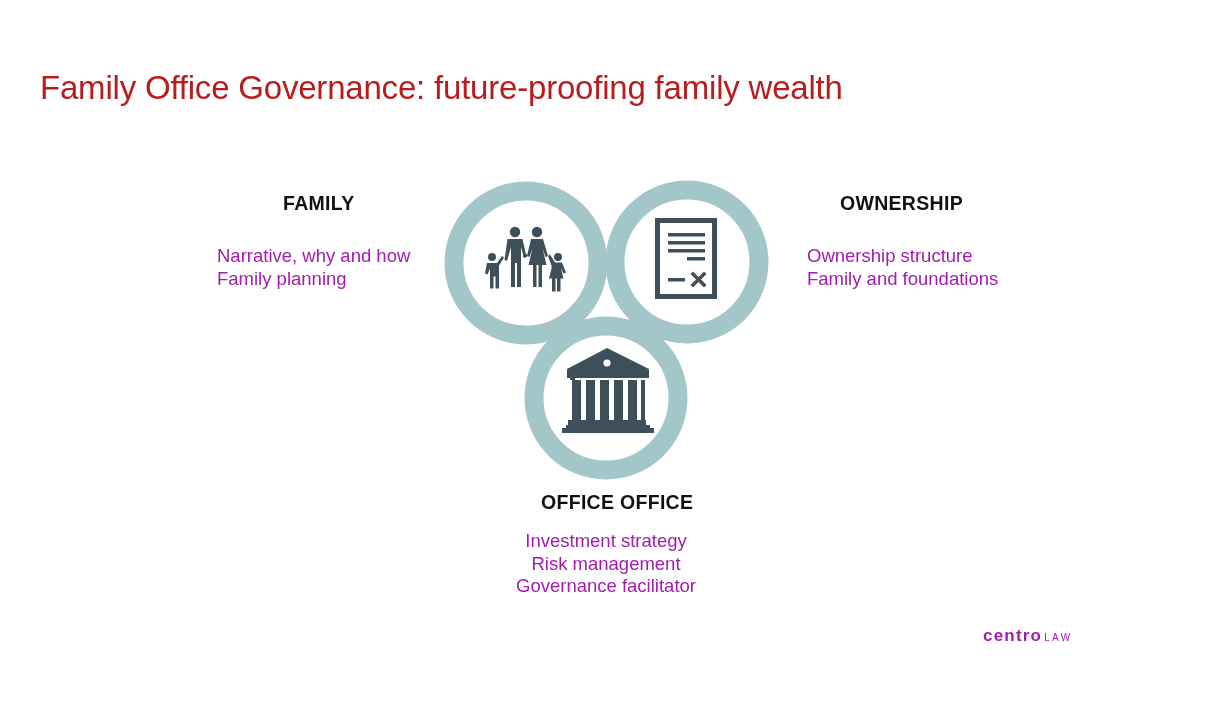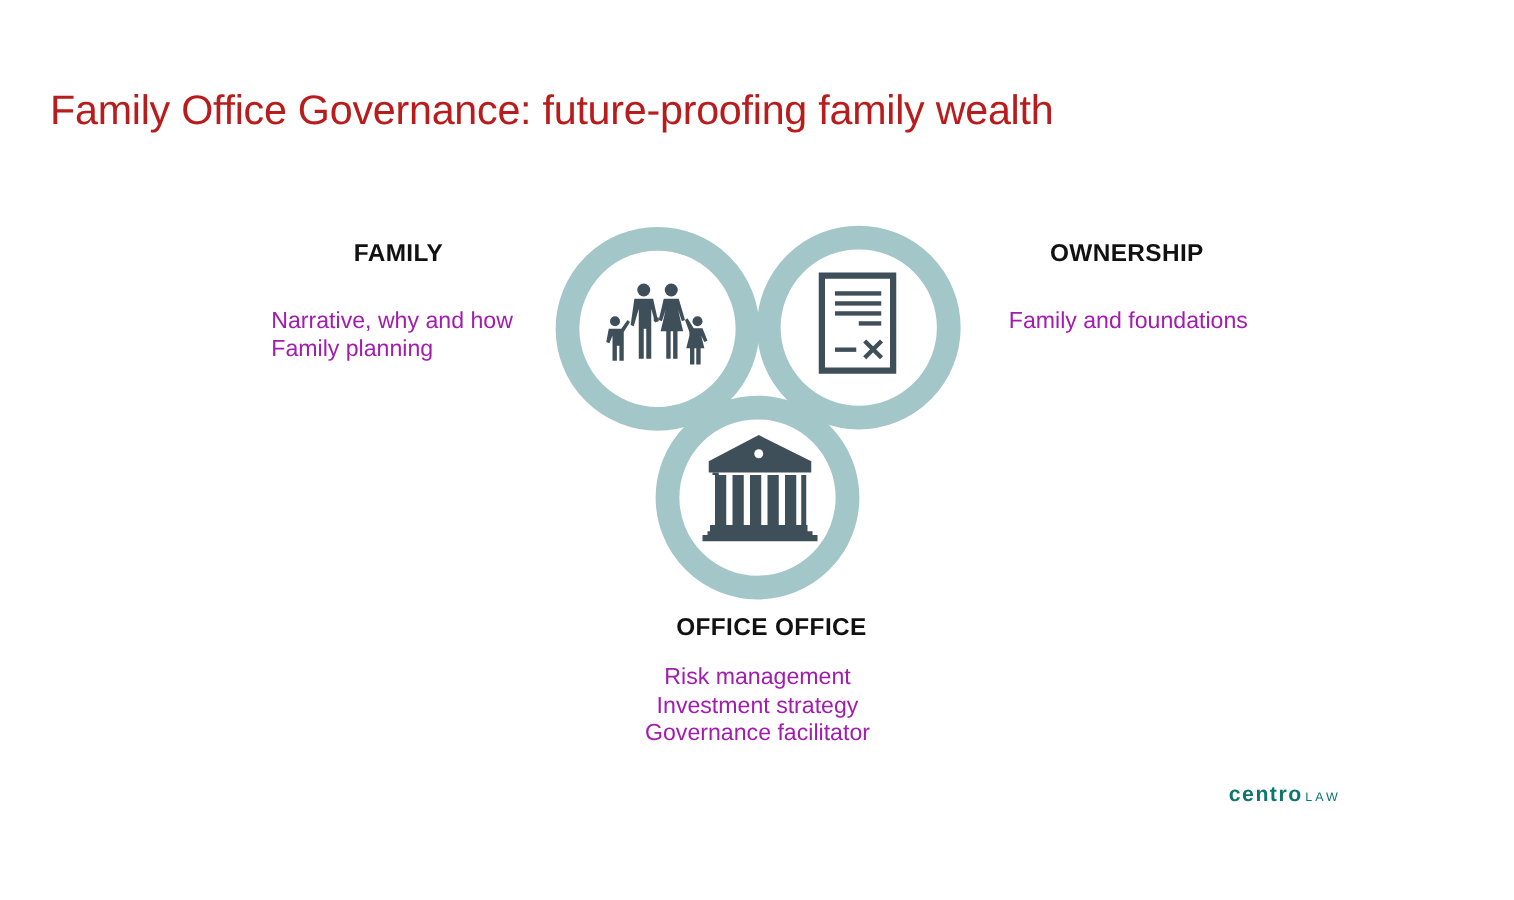--- a/index.html
+++ b/index.html
@@ -58,21 +58,21 @@
     top: 0;
     width: 1211px;
     height: 720px;
   }
 
   .logo {
     position: absolute;
     left: 983px;
     top: 626px;
     white-space: nowrap;
-    color: #0f766e;
+    color: #a21caf;
   }
   .logo .brand {
     font-size: 17px;
     font-weight: 700;
     letter-spacing: 1.2px;
   }
   .logo .suffix {
     font-size: 10px;
     letter-spacing: 2.4px;
     margin-left: 2px;
@@ -141,25 +141,26 @@
 </svg>
 
 <div class="heading" id="h-family">FAMILY</div>
 <div class="items" id="i-family">
   <span class="item">Narrative, why and how</span>
   <span class="item">Family planning</span>
 </div>
 
 <div class="heading" id="h-ownership">OWNERSHIP</div>
 <div class="items" id="i-ownership">
+  <span class="item">Ownership structure</span>
   <span class="item">Family and foundations</span>
 </div>
 
 <div class="heading" id="h-office">OFFICE OFFICE</div>
 <div class="items center" id="i-office">
+  <span class="item">Investment strategy</span>
   <span class="item">Risk management</span>
-  <span class="item">Investment strategy</span>
   <span class="item">Governance facilitator</span>
 </div>
 
 <div class="logo">
   <span class="brand">centro</span><span class="suffix">LAW</span>
 </div>
 
 </body></html>

